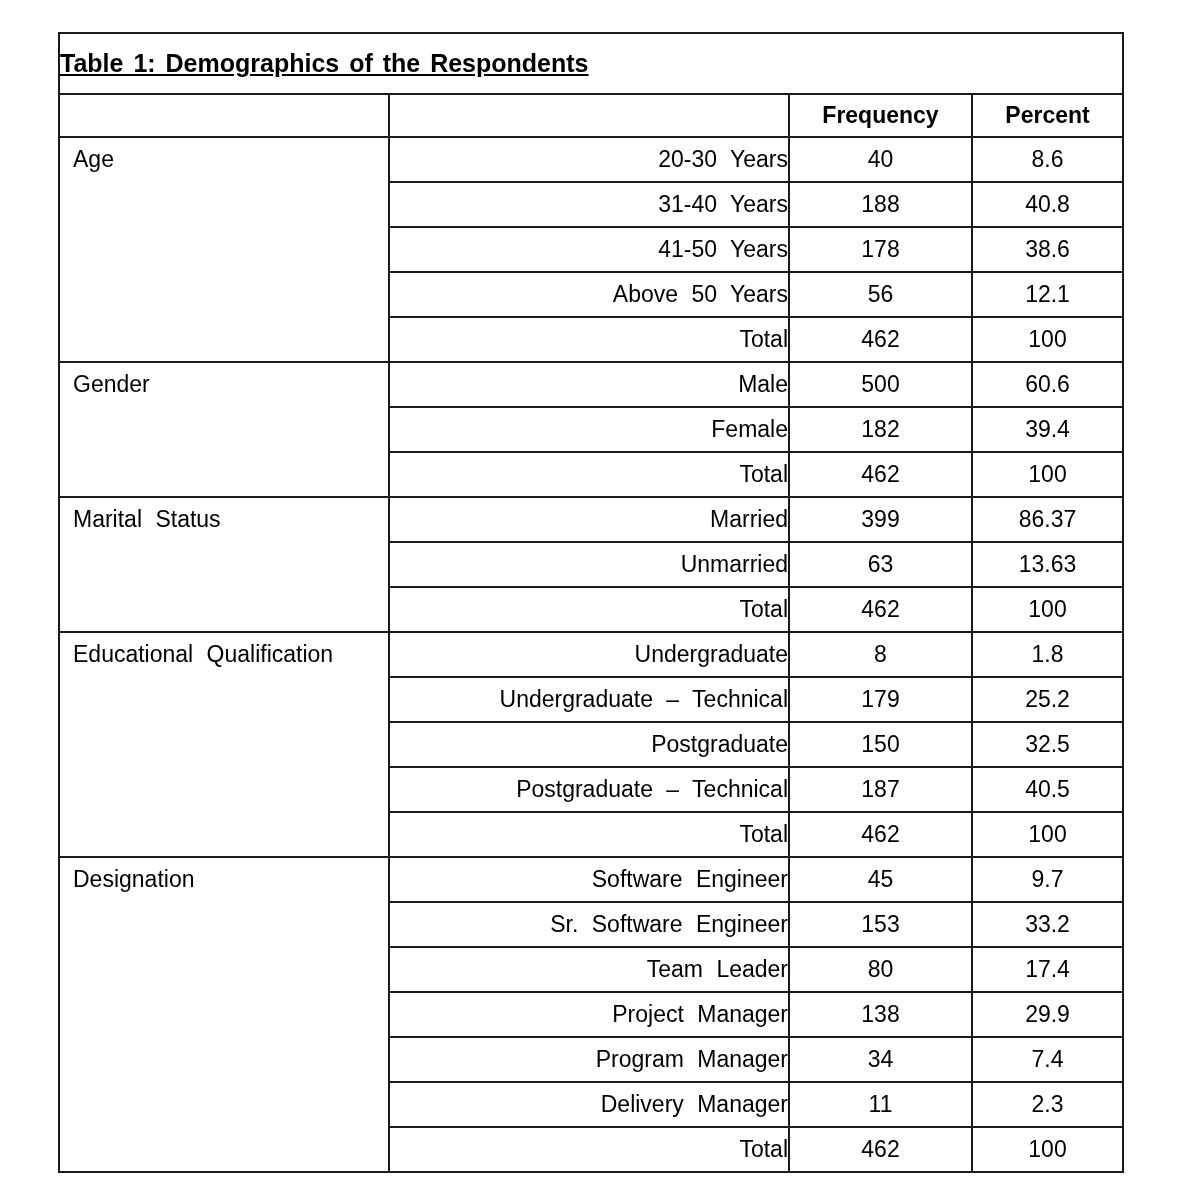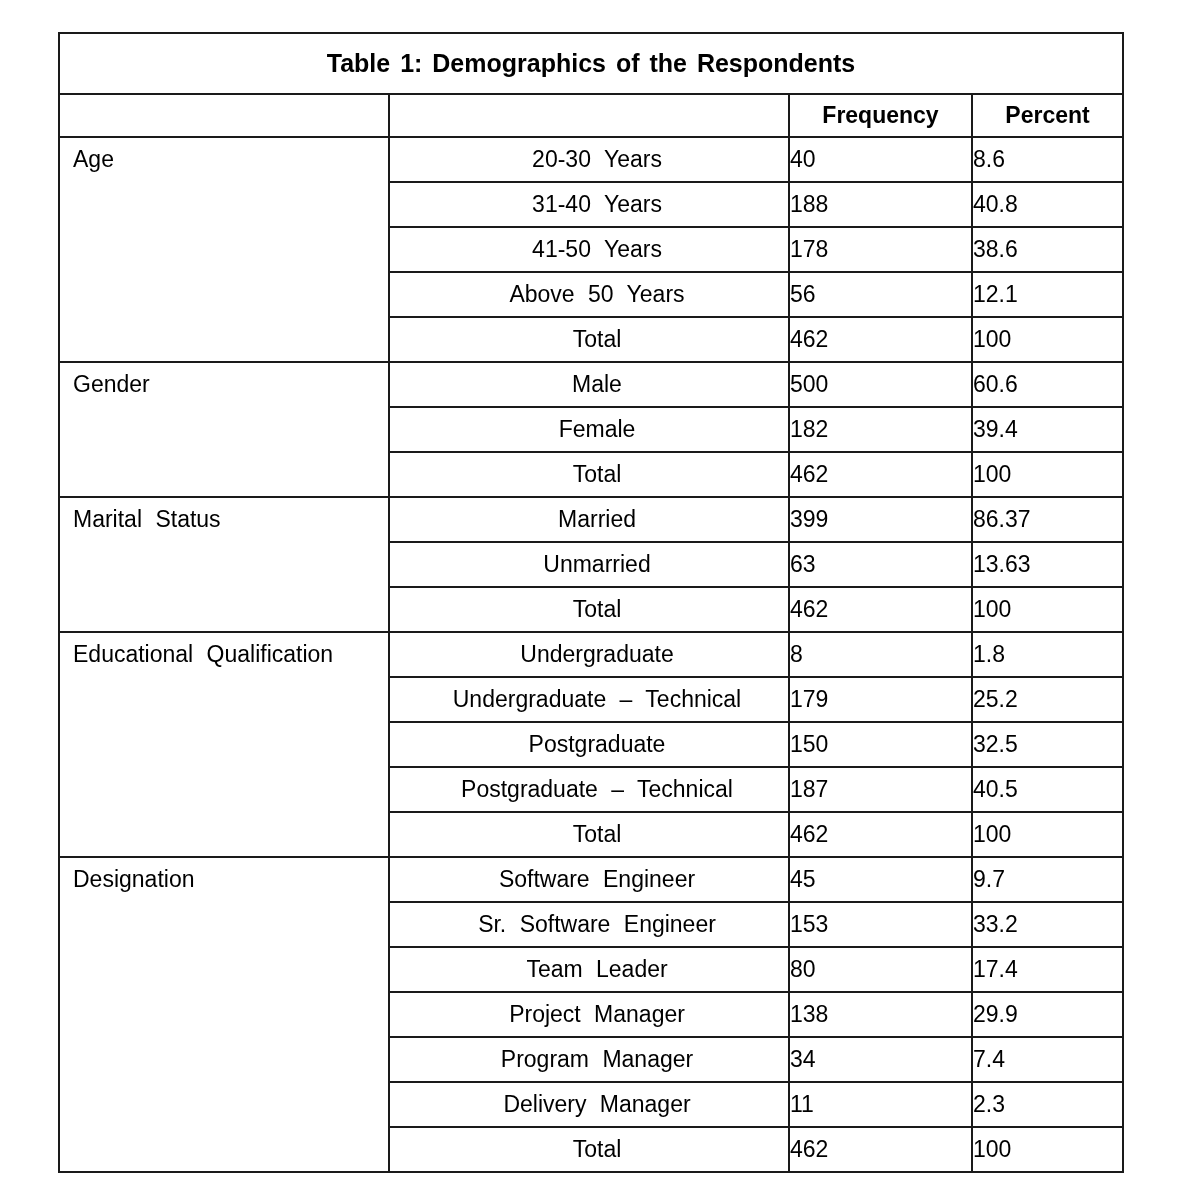--- a/index.html
+++ b/index.html
@@ -21,49 +21,51 @@
     table-layout: fixed;
   }
   .demo-table th, .demo-table td {
     border: 2px solid #1a1a1a;
     font-size: 23px;
     color: #000000;
     background: #ffffff;
   }
   tr.title-row { height: 61px; }
   th.title {
-    text-align: center;
+    text-align: left;
     vertical-align: middle;
     font-weight: bold;
     font-size: 25px;
     word-spacing: 3px;
+    text-decoration: underline;
   }
   tr.header-row { height: 43px; }
   th.colhead {
     text-align: center;
     vertical-align: middle;
     font-weight: bold;
     word-spacing: 2px;
   }
   tr.data-row { height: 45px; }
   td.cat {
     vertical-align: top;
     text-align: left;
     padding-left: 13px;
     line-height: 42px;
     word-spacing: 7px;
     margin-top: 18px;
   }
   td.label {
-    text-align: center;
+    text-align: right;
     vertical-align: middle;
     padding-left: 16px;
     word-spacing: 7px;
   }
   td.num {
+    text-align: center;
     vertical-align: middle;
   }
   tr.total-row td { font-weight: normal; }
 </style>
 </head>
 <body>
 
 <div class="page">
   <table class="demo-table">
     <colgroup>

